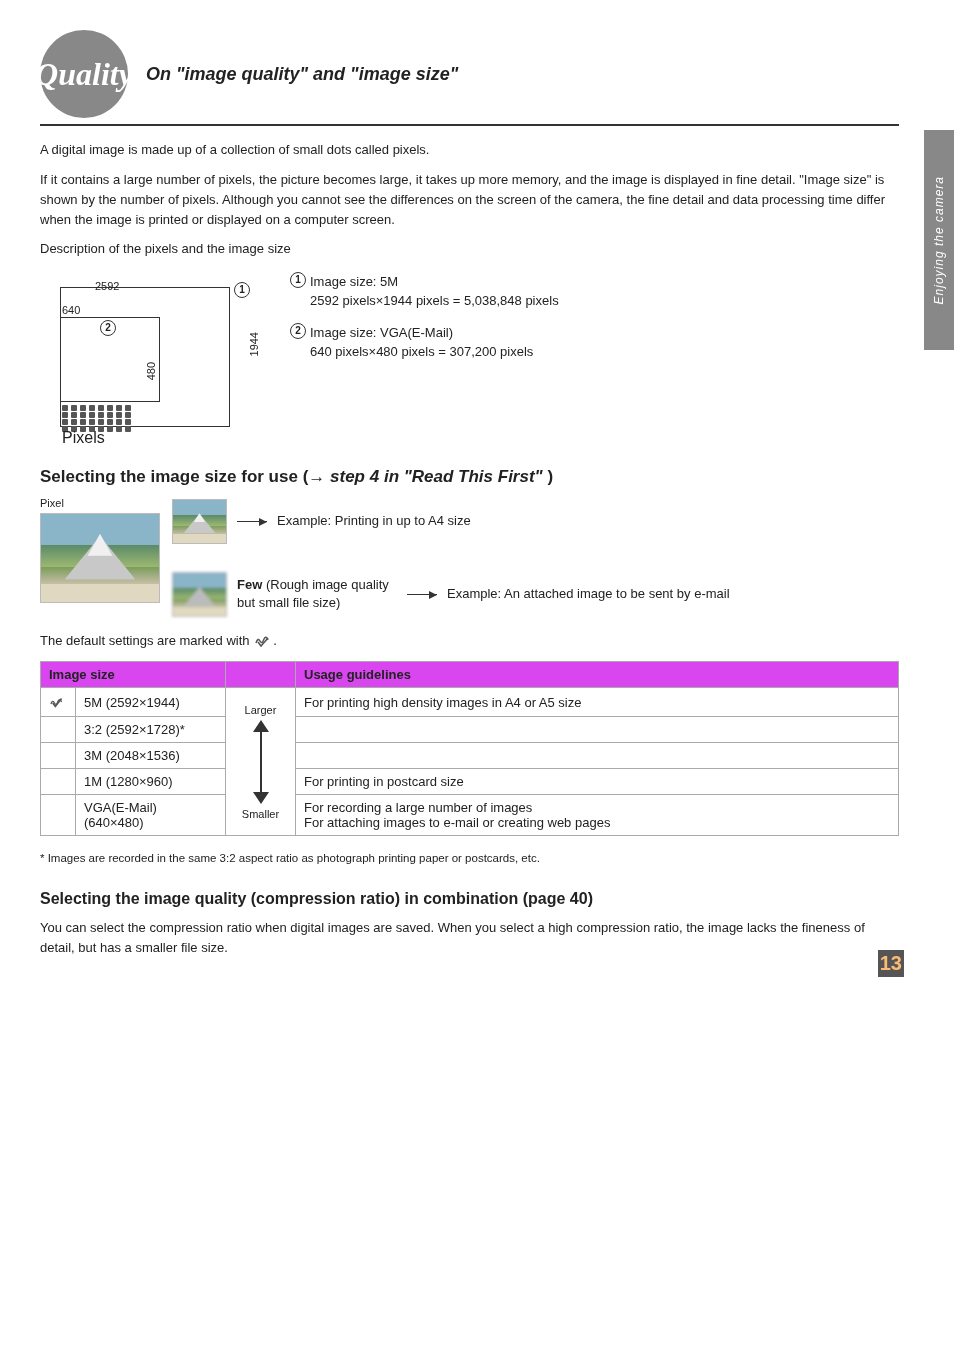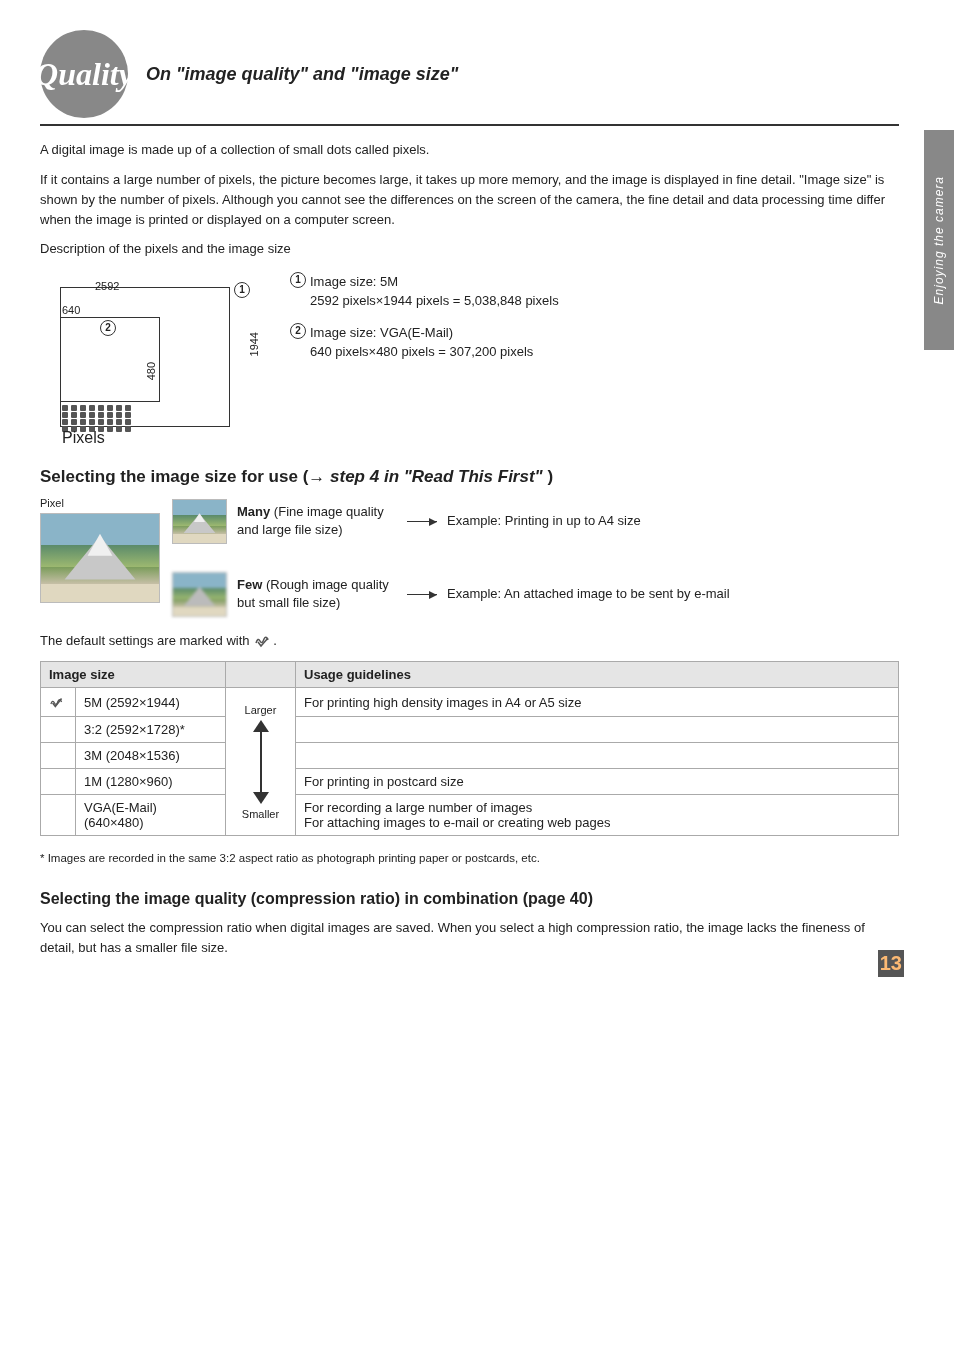--- a/index.html
+++ b/index.html
@@ -335,21 +335,21 @@
 
     
     .image-table {
       width: 100%;
       border-collapse: collapse;
       margin-bottom: 14px;
       font-size: 13px;
     }
 
     .image-table th {
-      background: #e5e5e5;
+      background: #d946ef;
       border: 1px solid #aaa;
       padding: 5px 8px;
       text-align: left;
       font-weight: bold;
     }
 
     .image-table td {
       border: 1px solid #aaa;
       padding: 5px 8px;
       vertical-align: middle;
@@ -559,24 +559,20 @@
         <div class="mountain-peak-snow"></div>
       </div>
     </div>
 
     <div class="quality-info">
 
       <div class="quality-row">
         <div class="mountain-small">
           <div class="mountain-shape" style="height:50%;bottom:22%;"></div>
           <div class="mountain-peak-snow" style="height:20%;bottom:48%;"></div>
-        </div>
-        <div class="quality-desc">
-          <strong>Many</strong>
-          <span>(Fine image quality and large file size)</span>
         </div>
         <div class="arrow-right"></div>
         <div class="quality-example">Example: Printing in up to A4 size</div>
       </div>
 
       <div class="quality-row">
         <div class="mountain-small" style="filter:blur(1.5px);">
           <div class="mountain-shape" style="height:50%;bottom:22%;background:#bbb;"></div>
         </div>
         <div class="quality-desc">

